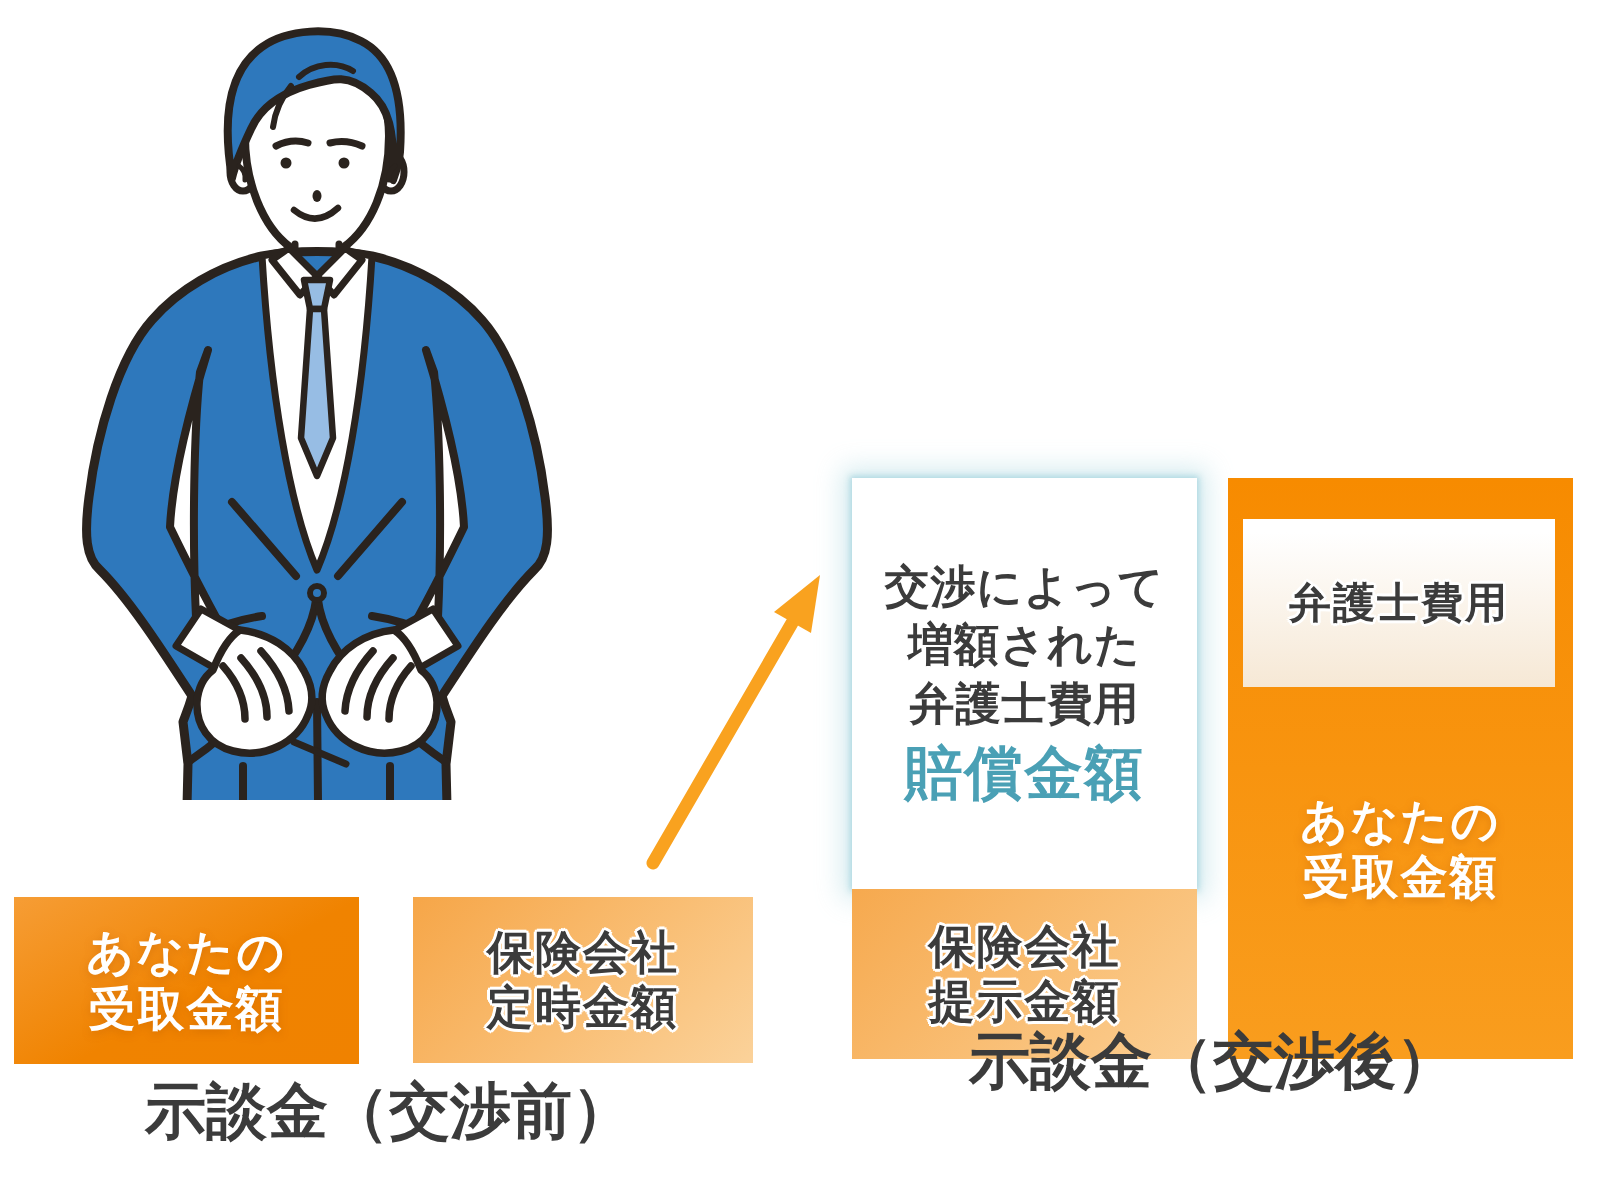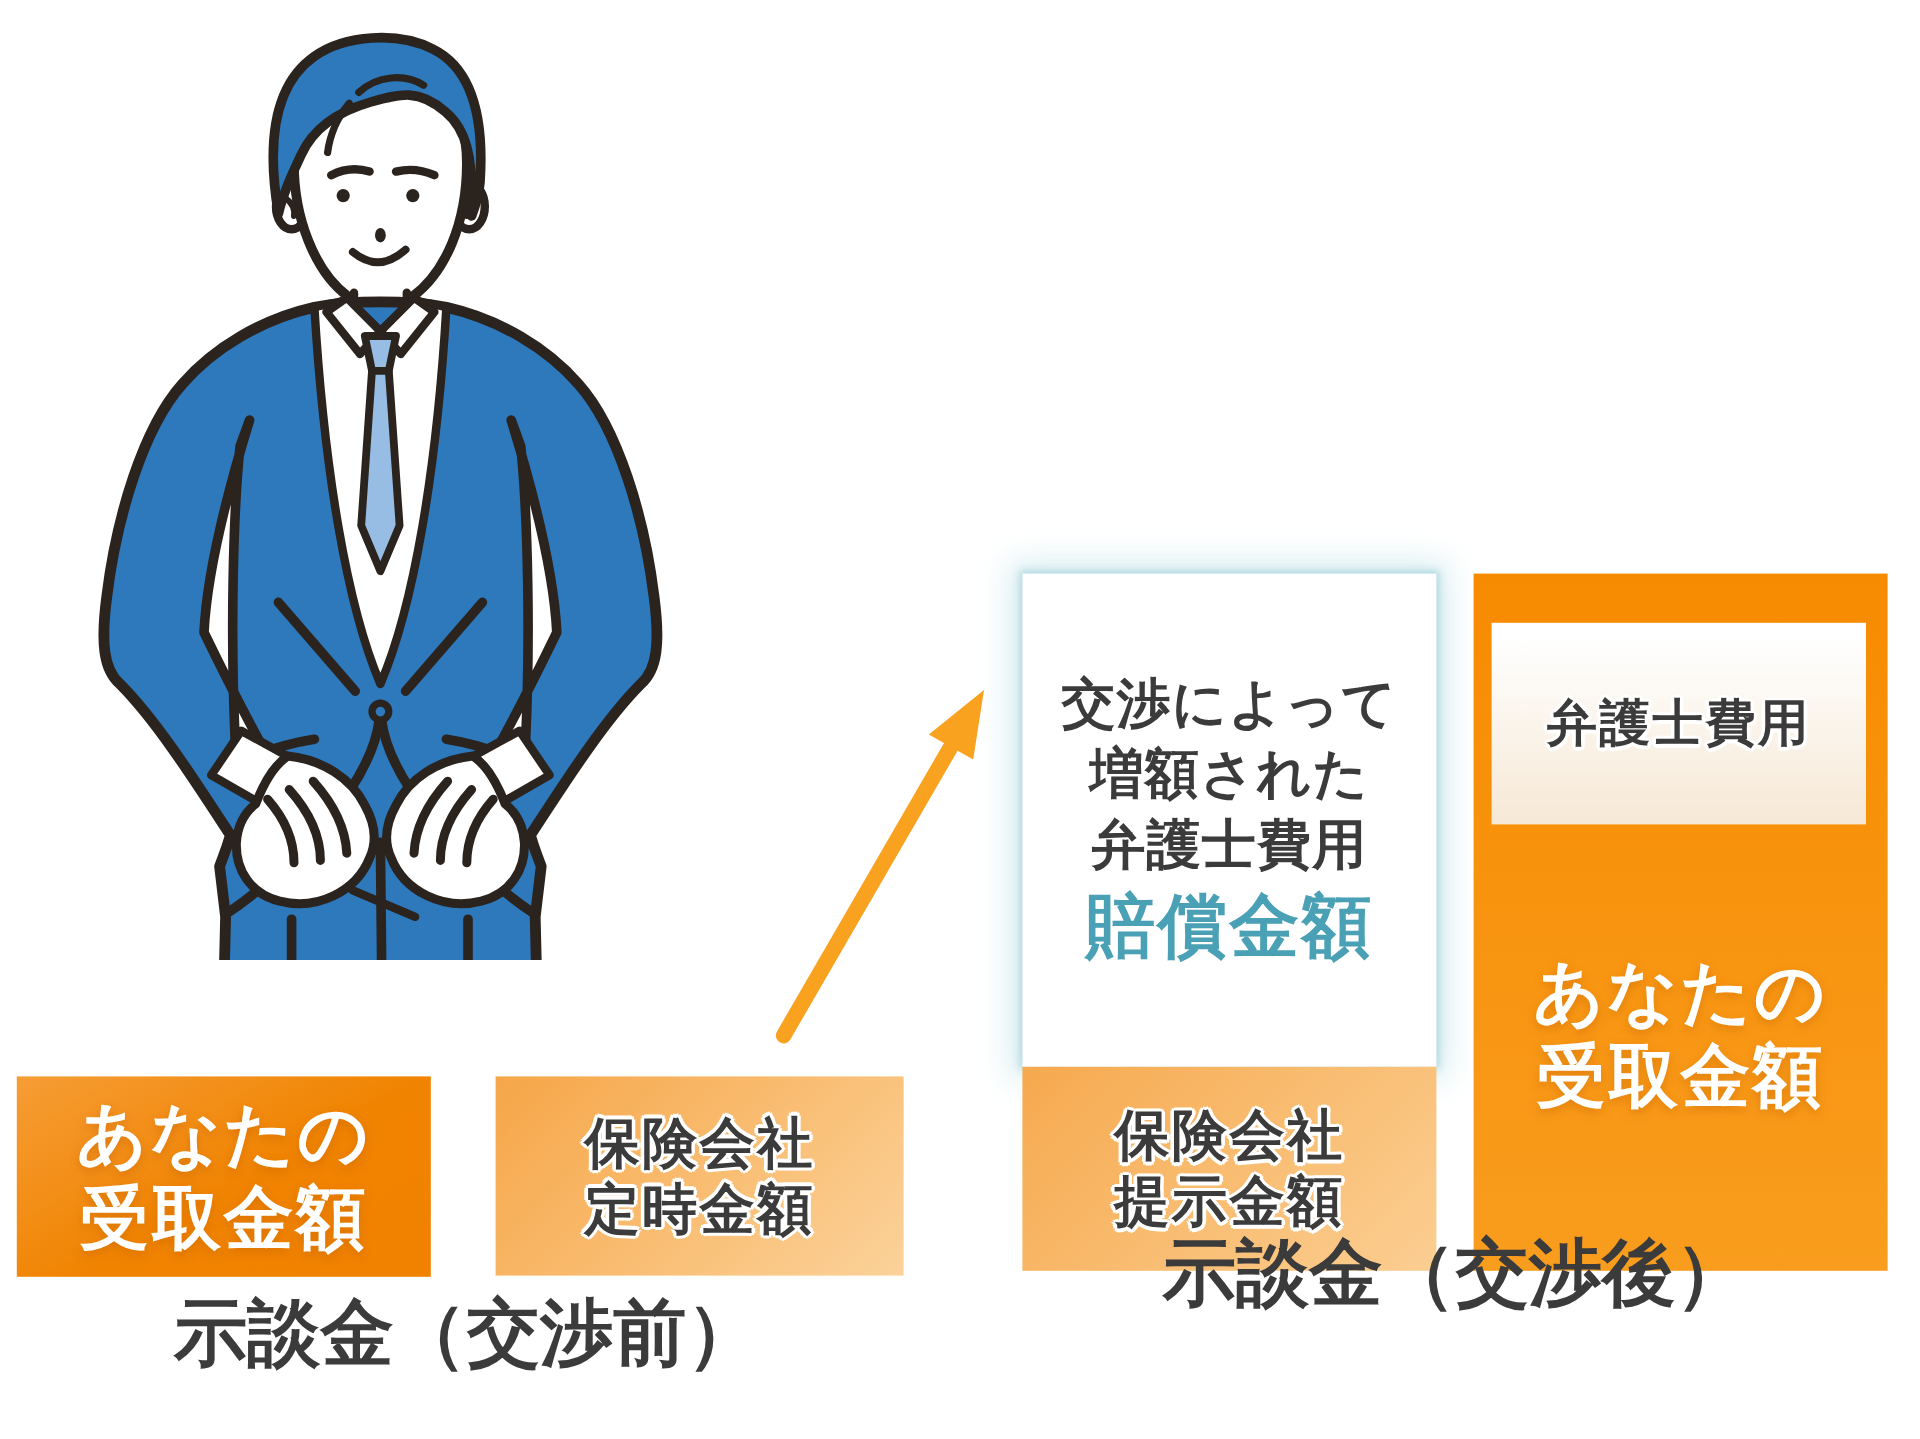--- a/index.html
+++ b/index.html
@@ -35,21 +35,21 @@
     background:linear-gradient(180deg,#f78b00 0%,#f99d1e 100%);
   }
   .box-lawyer{
     left:1243px;top:519px;width:312px;height:168px;
     background:linear-gradient(180deg,#ffffff 8%,#f6e8d5 100%);
   }
   .your-after-text{left:1228px;top:793px;width:345px;text-align:center;}
 
   
   .white-label{
-    color:#ffffff;font-weight:800;font-size:58px;line-height:1.2;letter-spacing:2px;
+    color:#ffffff;font-weight:800;font-size:47px;line-height:1.2;letter-spacing:2px;
     text-shadow:0 3px 8px rgba(180,85,0,.35);
   }
   .halo{
     text-shadow:3px 0 0 #fff,-3px 0 0 #fff,0 3px 0 #fff,0 -3px 0 #fff,
                 2px 2px 0 #fff,-2px 2px 0 #fff,2px -2px 0 #fff,-2px -2px 0 #fff;
   }
   .dark-label{color:#3b3b3b;font-weight:700;font-size:46px;line-height:1.2;letter-spacing:2px;}
   .neg-line{color:#3b3b3b;font-weight:800;font-size:45px;line-height:1.3;letter-spacing:1px;}
   .neg-emphasis{color:#4aa0b5;font-weight:800;font-size:58px;line-height:1.25;letter-spacing:2px;margin-top:4px;}
   .lawyer-label{color:#3b3b3b;font-weight:800;font-size:42px;letter-spacing:2px;}

